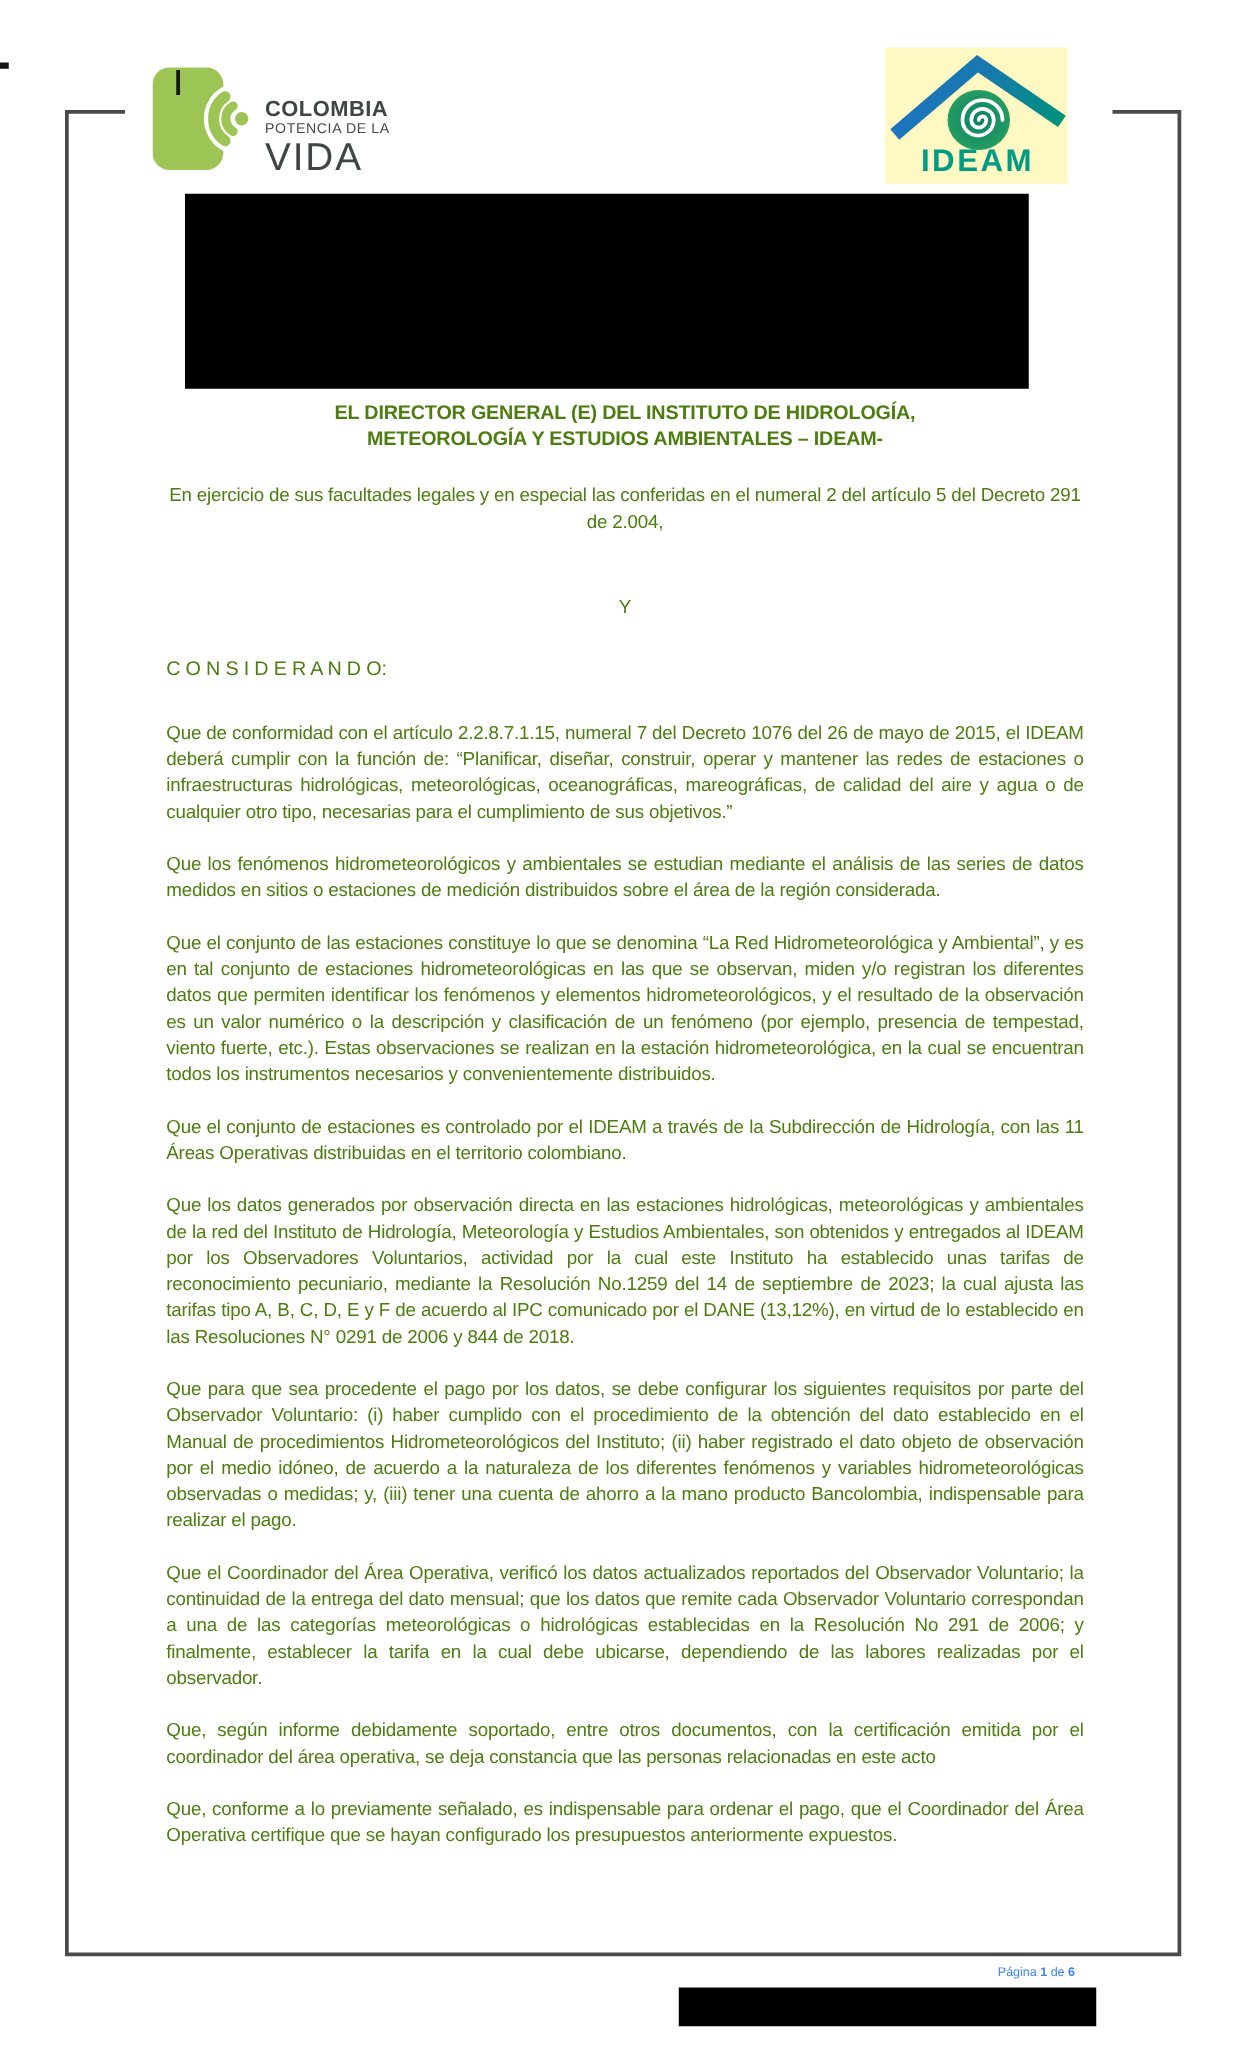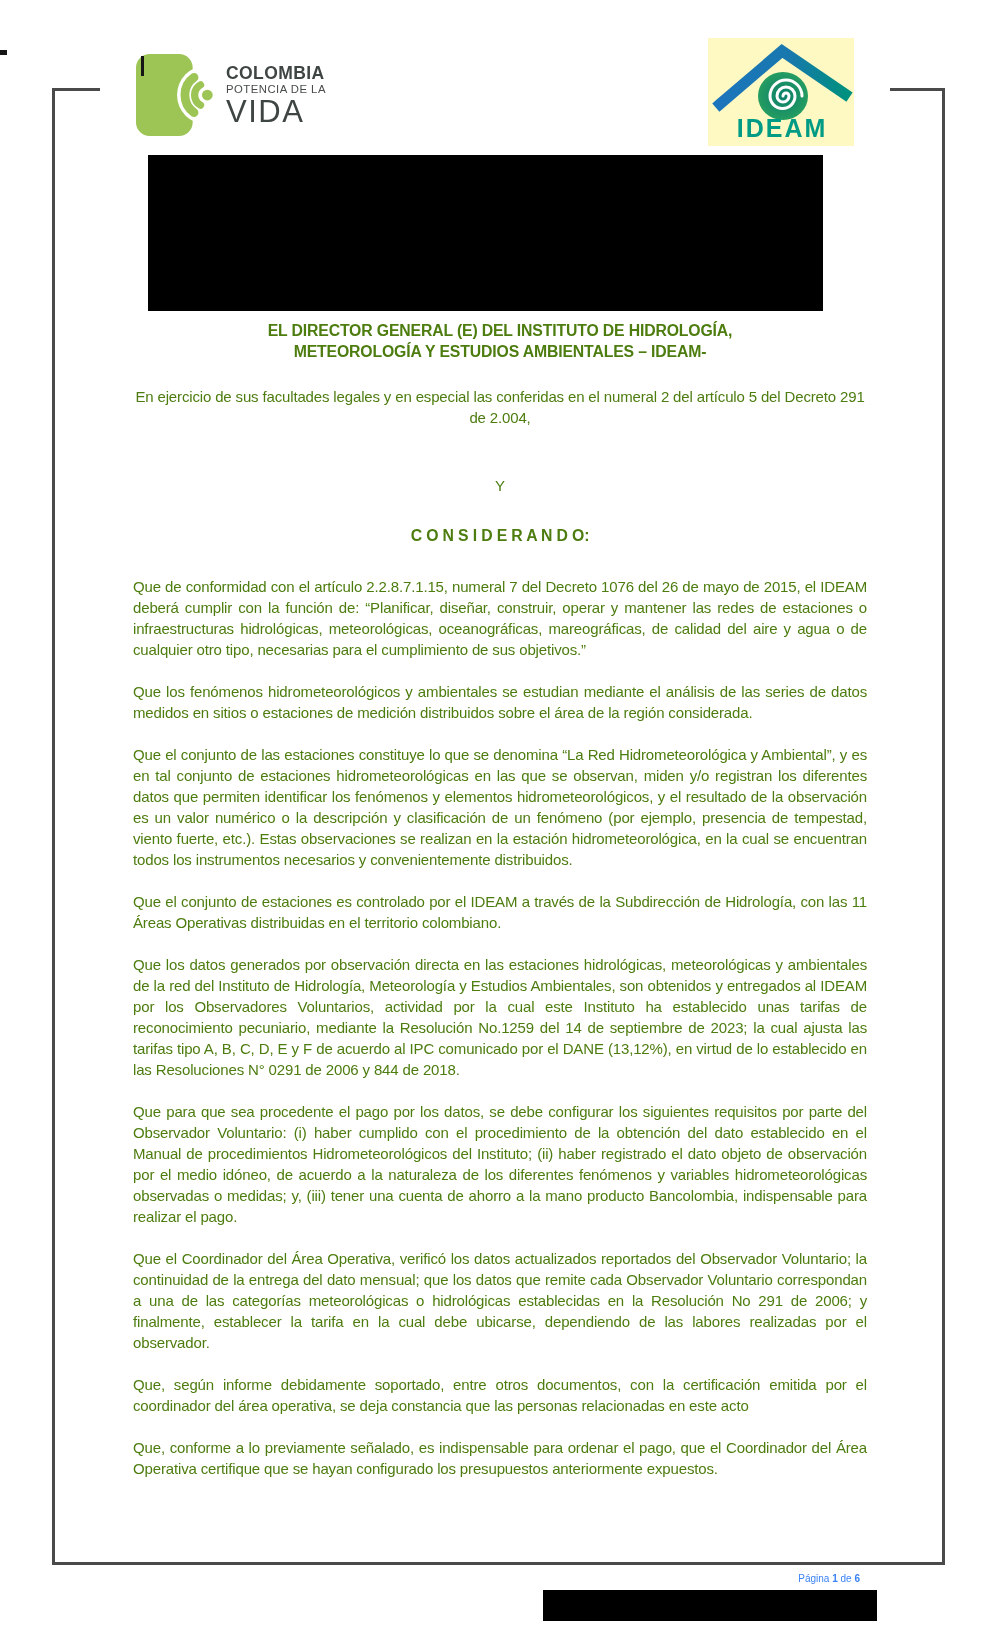--- a/index.html
+++ b/index.html
@@ -4,36 +4,36 @@
 <style>
   html,body{margin:0;padding:0;background:#ffffff;}
   body{width:1000px;height:1647px;position:relative;font-family:"Liberation Sans",sans-serif;overflow:hidden;}
 
   .page-border{position:absolute;left:52px;top:88px;width:893px;height:1477px;border:3px solid #4a4a4a;box-sizing:border-box;background:#fff;z-index:1;}
   .border-cover{position:absolute;left:100px;top:72px;width:790px;height:34px;background:#fff;z-index:2;}
 
   .edge-dash{position:absolute;left:0;top:50px;width:7px;height:5px;background:#151515;z-index:3;}
   .cursor-bar{position:absolute;left:141px;top:56px;width:3px;height:20px;background:#151515;z-index:5;}
 
-  .colombia-logo{position:absolute;left:134px;top:47px;display:flex;align-items:center;z-index:4;background:#fff;padding:2px 6px 2px 2px;}
+  .colombia-logo{position:absolute;left:120px;top:47px;display:flex;align-items:flex-end;z-index:4;background:#fff;padding:2px 6px 2px 2px;}
   .colombia-text{margin-left:4px;color:#3e4543;}
   .colombia-text .l1{font-size:17.5px;font-weight:bold;letter-spacing:.4px;line-height:19px;}
   .colombia-text .l2{font-size:11.3px;letter-spacing:.5px;line-height:13px;color:#474c4b;}
   .colombia-text .l3{font-size:31px;font-weight:normal;letter-spacing:1.5px;line-height:31px;}
 
   .ideam-logo{position:absolute;left:708px;top:38px;width:146px;z-index:4;background:#fef9c3;text-align:left;}
 
   .redact-main{position:absolute;left:148px;top:155px;width:675px;height:156px;background:#000;z-index:3;}
   .redact-footer{position:absolute;left:543px;top:1590px;width:334px;height:31px;background:#000;z-index:3;}
 
   .content{position:absolute;left:133px;top:320px;width:734px;z-index:3;color:#4d7c0f;font-size:15px;line-height:21px;letter-spacing:-.15px;}
   .doc-title{text-align:center;font-weight:bold;font-size:15.8px;margin:0 0 24px 0;}
   .subtitle{text-align:center;margin:0 0 47px 0;}
   .conjunction{text-align:center;margin:0 0 29px 0;}
-  .considerando{text-align:center;font-weight:bold;font-size:15.8px;margin:0 0 30px 0;}
+  .considerando{font-weight:normal;font-size:15.8px;margin:0 0 30px 0;}
   .para{text-align:justify;margin:0 0 21px 0;}
 
   .footer-page{position:absolute;right:140px;top:1573px;z-index:4;font-size:10px;color:#3b82f6;letter-spacing:0;}
   .footer-page b{font-weight:bold;}
 </style>
 </head>
 <body>
 
 <div class="page-border"></div>
 <div class="border-cover"></div>

